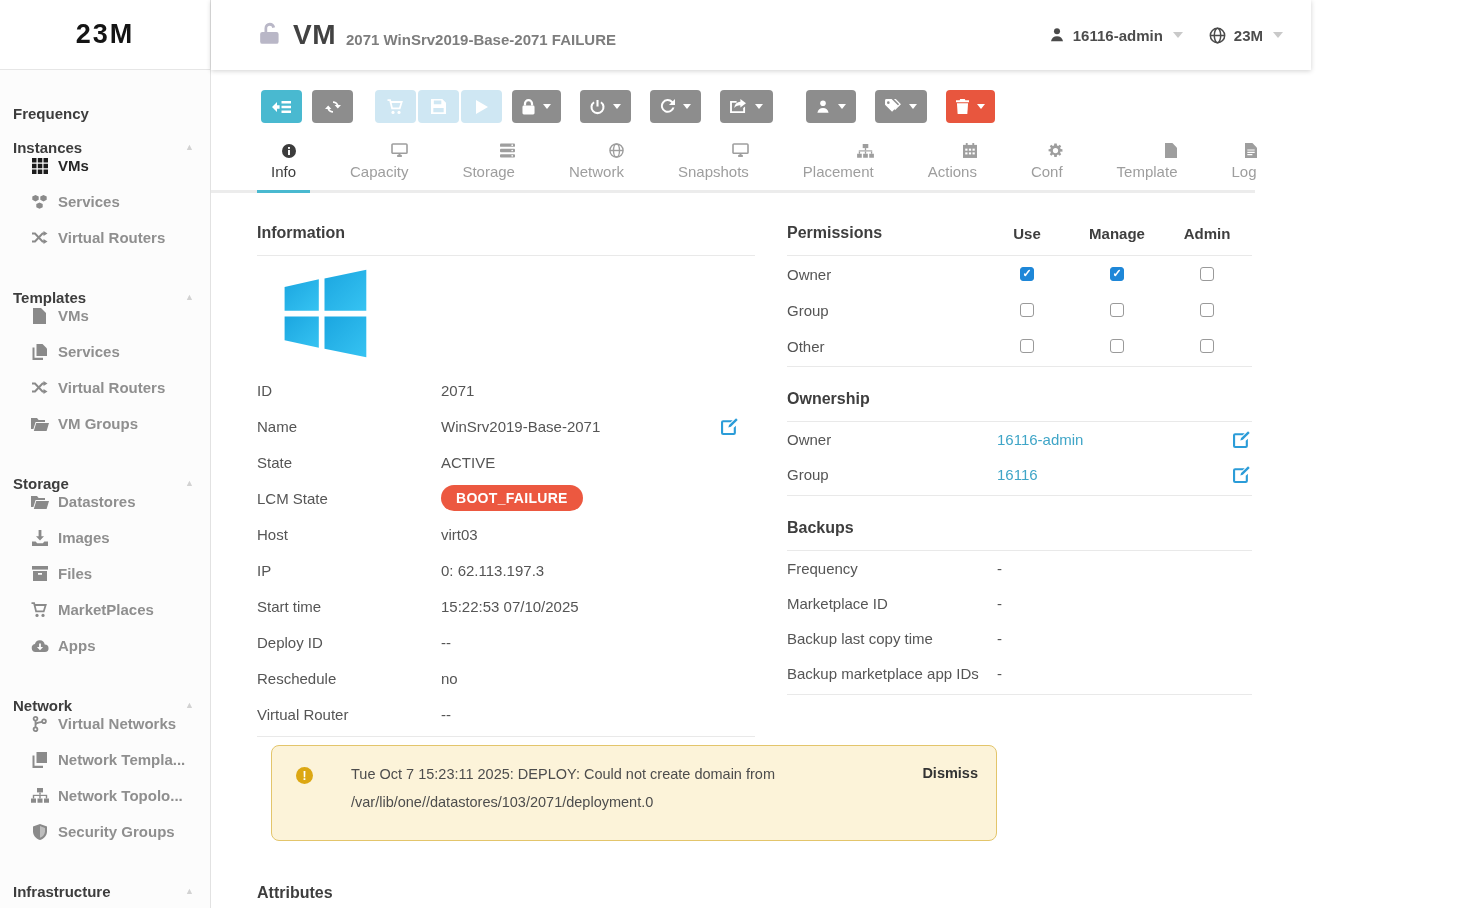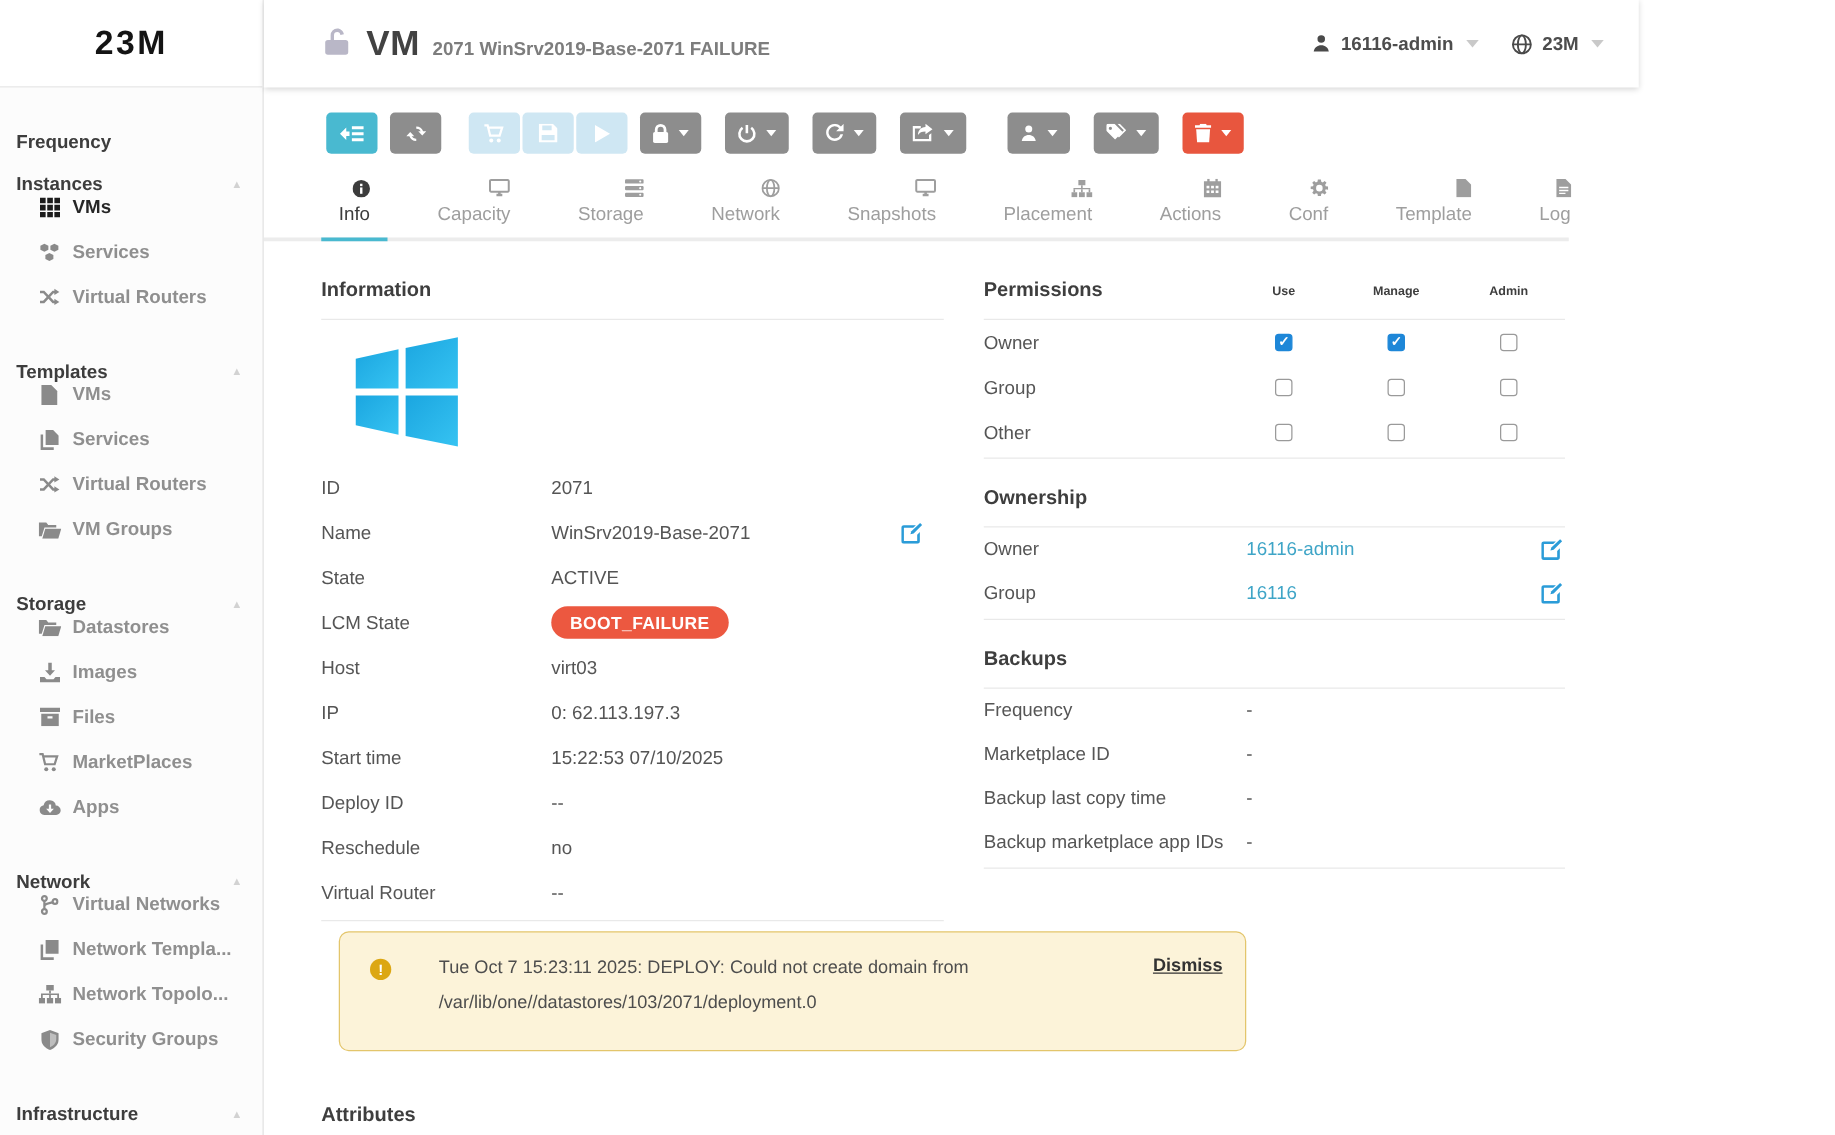--- a/index.html
+++ b/index.html
@@ -78,21 +78,21 @@
   .link { color:#3fa5c7; cursor:pointer; text-decoration:none; }
   .badge-red { background:#ec5840; color:#fff; font-weight:700; font-size:14px;
     padding:5px 15px; border-radius:15px; letter-spacing:.3px; }
   .edit-ico { color:#2b9cd8; cursor:pointer; margin-left:auto; margin-right:17px; }
   .edit-ico2 { color:#2b9cd8; cursor:pointer; margin-left:auto; margin-right:2px; }
 
   
   .perm-head { display:grid; grid-template-columns:1fr 90px 90px 90px; align-items:center;
     padding:9px 0 13px; border-bottom:1px solid #e9e9e9; }
   .perm-head .pt { font-size:16px; font-weight:700; color:#3e3e3e; }
-  .perm-head .pc { font-size:10px; font-weight:700; color:#3e3e3e; text-align:center; }
+  .perm-head .pc { font-size:15px; font-weight:700; color:#3e3e3e; text-align:center; }
   .perm-row { display:grid; grid-template-columns:1fr 90px 90px 90px; align-items:center; height:36px; font-size:15px; }
   .perm-row .cell { display:flex; justify-content:center; }
   .perm-table { border-bottom:1px solid #e9e9e9; padding-bottom:2px; }
   .checkbox { width:14px; height:14px; border:1.5px solid #9a9a9a; border-radius:3px; background:#fff;
     position:relative; cursor:pointer; }
   .checkbox.checked { background:#1e87d8; border-color:#1e87d8; }
   .checkbox.checked::after { content:"✓"; position:absolute; left:1.5px; top:-1.5px;
     color:#fff; font-size:11px; font-weight:700; }
 
   .sec { margin-top:14px; }
@@ -102,21 +102,21 @@
   .kv-table-r.line { border-bottom:1px solid #e9e9e9; }
 
   
   .alert { margin:8px 0 0 14px; width:726px; background:#fcf3d9; border:1px solid #e3c56b;
     border-radius:8px; padding:15px 18px 24px; display:flex; align-items:flex-start; }
   .alert-ico { width:17px; height:17px; border-radius:50%; background:#dca713; color:#fff;
     font-size:12px; font-weight:700; display:flex; align-items:center; justify-content:center;
     margin:6px 38px 0 6px; flex:0 0 17px; }
   .alert-text { width:540px; font-size:14.5px; color:#4d4d4d; line-height:1.9; }
   .alert-dismiss { margin-left:auto; margin-top:4px; font-size:14.5px; font-weight:700; color:#333;
-    text-decoration:underline; cursor:pointer; }
+    cursor:pointer; }
 
   
   .attrs { margin-top:34px; width:753px; }
 </style>
 </head>
 <body>
 
 <nav class="sidebar">
   <div class="logo">23M</div>
   <div class="nav">

